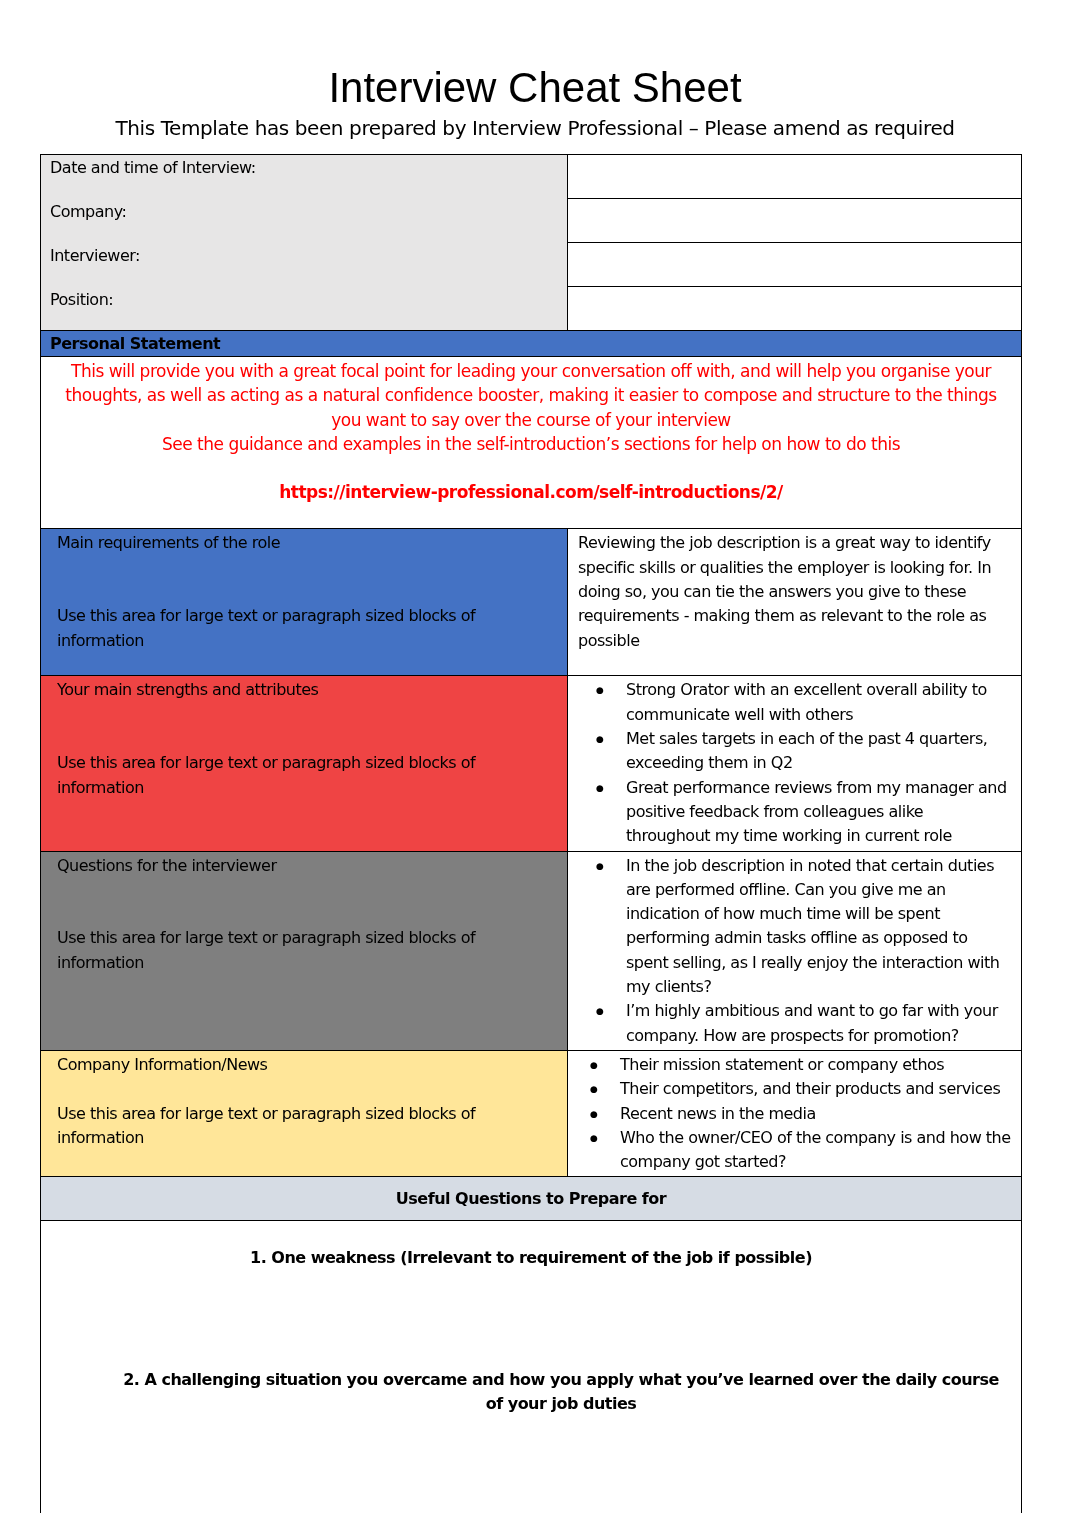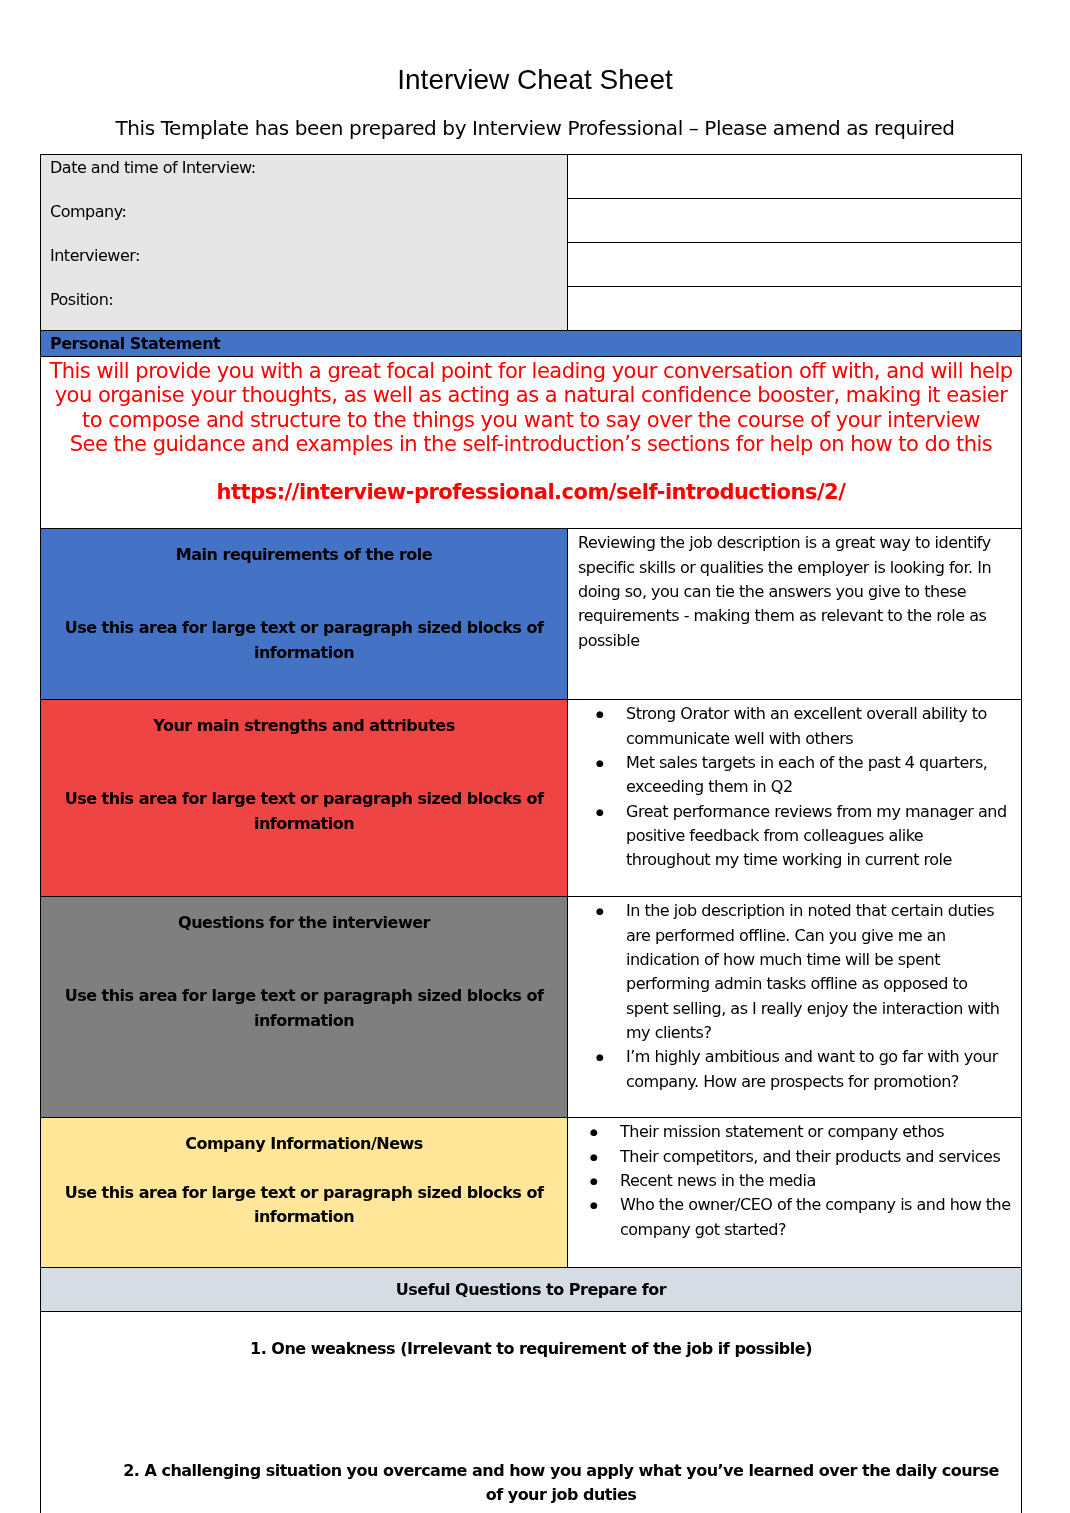--- a/index.html
+++ b/index.html
@@ -1,26 +1,26 @@
 <!DOCTYPE html>
 <html><head>
 <meta charset="utf-8">
 <style>
   html, body { margin: 0; padding: 0; background: #ffffff; }
   body { width: 1070px; height: 1513px; position: relative; font-family: "Liberation Sans", sans-serif; color: #000; }
-  .title { position: absolute; top: 64px; left: 0; width: 1070px; text-align: center; font-size: 28px; font-family: "Liberation Sans", sans-serif; }
+  .title { position: absolute; top: 64px; left: 0; width: 1070px; text-align: center; font-size: 42px; font-family: "Liberation Sans", sans-serif; }
   .subtitle { position: absolute; top: 116px; left: 0; width: 1070px; text-align: center; font-size: 20px; font-family: "DejaVu Sans", sans-serif; letter-spacing: -0.4px; }
   .sheet { position: absolute; left: 40px; top: 154px; width: 982px; border-collapse: collapse; font-family: "DejaVu Sans", sans-serif; font-size: 16px; letter-spacing: -0.5px; }
   .sheet td { border: 1px solid #000; padding: 10px; vertical-align: top; }
   .lbl { background: #e7e6e6; font-weight: normal; padding: 2px 9px !important; height: 21px; line-height: 21px; border-top: none !important; border-bottom: none !important; }
   .val { background: #fff; height: 23px; }
   .bar-blue { background: #4472c4; font-weight: bold; padding: 1px 9px !important; height: 23px; line-height: 23px; }
-  .red-block { color: #ff0000; text-align: center; line-height: 24.3px; padding: 2px 8px 24px !important; font-size: 21px; }
+  .red-block { color: #ff0000; text-align: center; line-height: 24.3px; padding: 2px 8px 24px !important; font-size: 17px; }
   .red-link { font-weight: bold; margin-top: 24px; display: block; }
-  .left-cell { width: 494px; text-align: center; font-weight: bold; padding: 14px 16px !important; line-height: 24.3px; }
+  .left-cell { width: 494px; text-align: left; font-weight: normal; padding: 2px 16px !important; line-height: 24.3px; }
   .left-cell .gap { display: block; height: 48.6px; }
   .c1 { background: #4472c4; height: 142px; }
   .c2 { background: #ef4444; height: 168px; }
   .c3 { background: #7f7f7f; height: 192px; }
   .c4 { background: #ffe699; height: 121px; }
   .c4 .gap { height: 24.3px !important; }
   .right-cell { padding: 2px 10px !important; line-height: 24.3px; }
   ul { margin: 0; padding-left: 48px; list-style: none; }
   ul li { position: relative; }
   ul li::before { content: "\25CF"; position: absolute; left: -30px; font-size: 9px; top: 0; }

